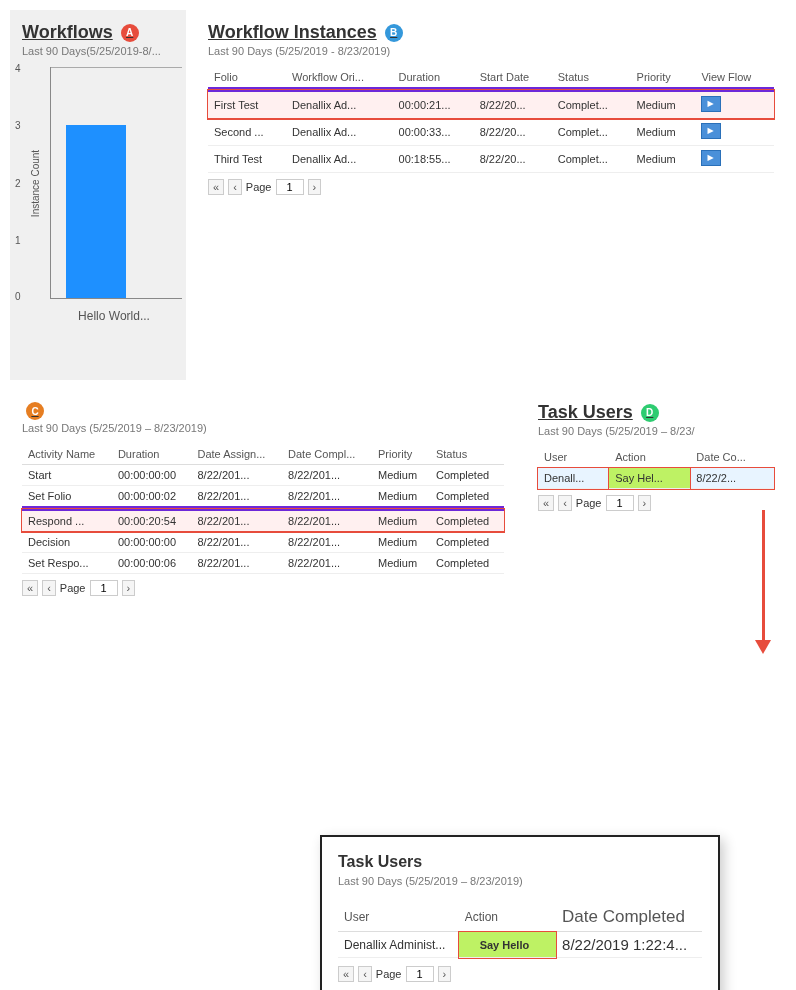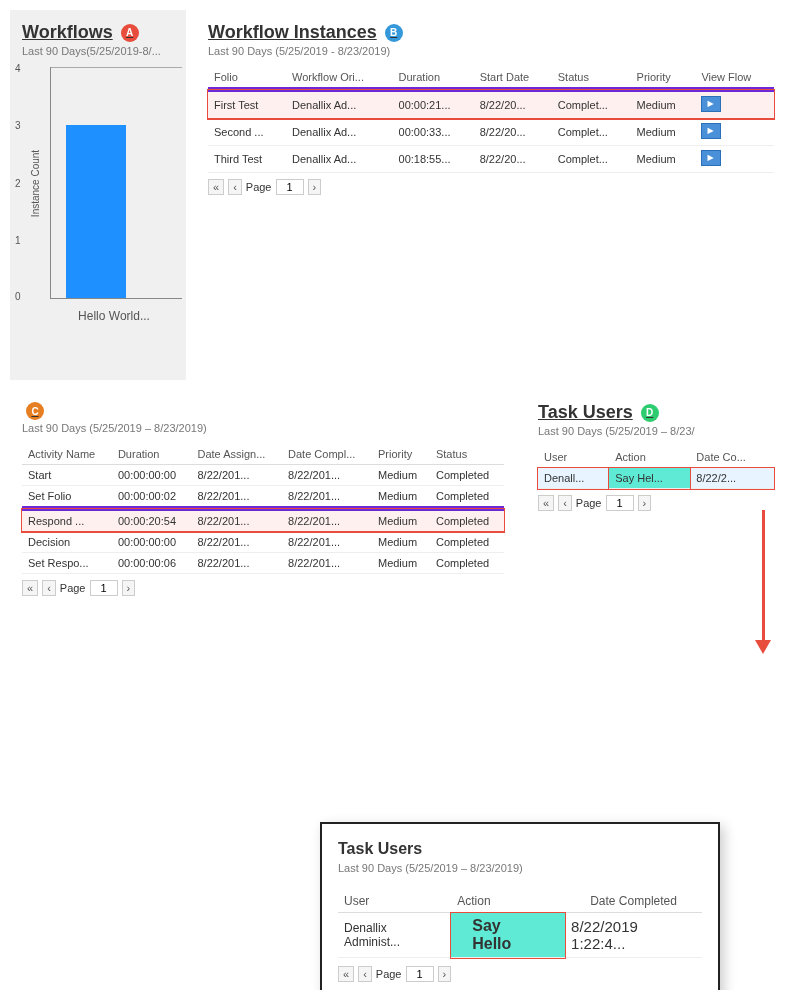--- a/index.html
+++ b/index.html
@@ -43,21 +43,21 @@
     .bottom-section { display: flex; gap: 10px; position: relative; }
 
     
     .activity-panel { flex: 1; padding: 12px; }
     .task-users-panel { width: 260px; padding: 12px; }
 
     
     .popup-overlay { position: absolute; bottom: -10px; left: 320px; width: 400px; background: #fff; border: 2px solid #222; padding: 16px; z-index: 10; box-shadow: 4px 4px 12px rgba(0,0,0,0.2); }
 
     .row-highlighted { background: #e8f4ff; outline: 1px solid #e74c3c; }
-    .cell-highlighted { background: #5eead4; outline: 1px solid #e74c3c; }
+    .cell-highlighted { background: #bef264; outline: 1px solid #e74c3c; }
   </style>
 </head>
 <body>
 
 <div class="main-container">
 
   <div class="top-section">
 
     <div class="workflows-panel">
       <div class="section-title">
@@ -265,27 +265,27 @@
     <div class="section-title" style="text-decoration:none; font-size:16px; margin-bottom:4px;">
       <span>Task Users</span>
     </div>
     <div class="panel-subtitle">Last 90 Days (5/25/2019 – 8/23/2019)</div>
 
     <table style="margin-top:16px; width:100%;">
       <thead>
         <tr>
           <th style="font-size:12px;">User</th>
           <th style="font-size:12px;">Action</th>
-          <th style="font-size:12px;text-align:center;">Date Completed</th>
+          <th style="font-size:17px;">Date Completed</th>
         </tr>
       </thead>
       <tbody>
         <tr>
           <td style="font-size:12px;">Denallix Administ...</td>
-          <td class="cell-highlighted" style="font-size:16px; font-weight:bold; padding:4px 21px;">Say Hello</td>
+          <td class="cell-highlighted" style="font-size:11px; font-weight:bold; padding:4px 21px;">Say Hello</td>
           <td style="font-size:15px;">8/22/2019 1:22:4...</td>
         </tr>
       </tbody>
     </table>
 
     <div class="pagination" style="margin-top:8px;">
       <button class="page-btn">«</button>
       <button class="page-btn">‹</button>
       <span>Page</span>
       <input class="page-input" type="text" value="1" style="">

